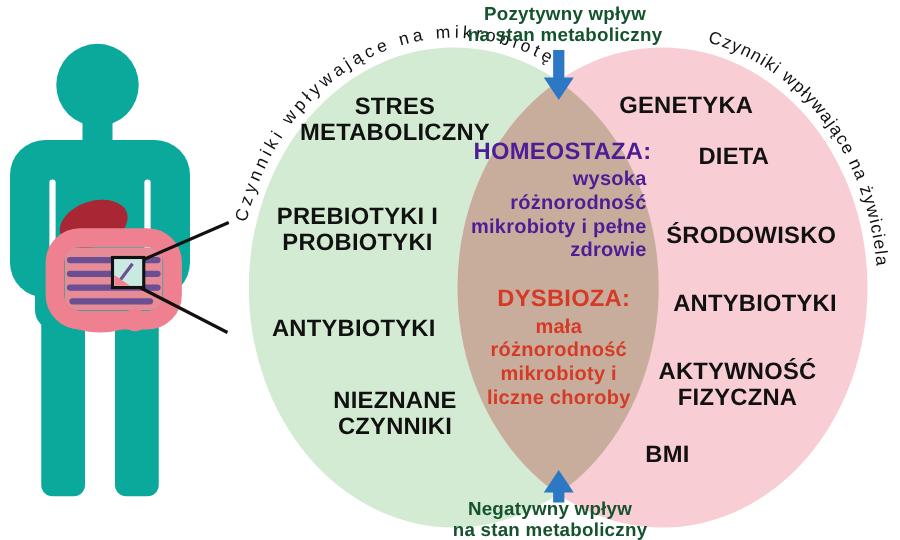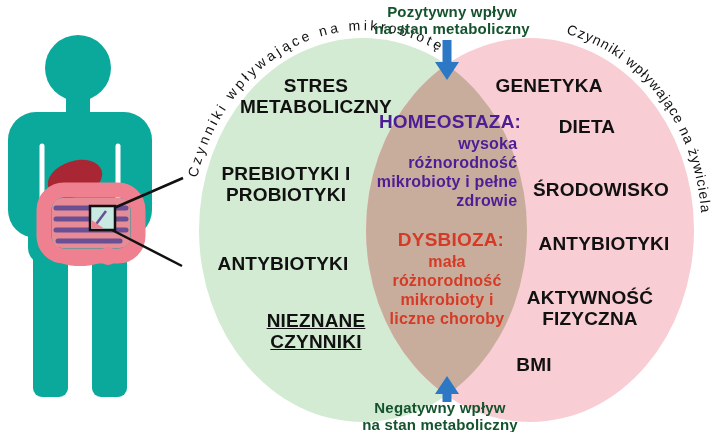--- a/index.html
+++ b/index.html
@@ -78,21 +78,21 @@
   <div class="label blue-label" style="left:452px;top:20px;">Pozytywny wpływ
 na stan metaboliczny</div>
   <div class="label blue-label" style="left:440px;top:416px;">Negatywny wpływ
 na stan metaboliczny</div>
 
   <div class="label" style="left:316px;top:96px;">STRES
 METABOLICZNY</div>
   <div class="label" style="left:286px;top:184px;">PREBIOTYKI I
 PROBIOTYKI</div>
   <div class="label" style="left:283px;top:263px;">ANTYBIOTYKI</div>
-  <div class="label" style="left:316px;top:331px;text-decoration:underline;">NIEZNANE
+  <div class="label" style="left:316px;top:331px;">NIEZNANE
 CZYNNIKI</div>
 
   <div class="label" style="left:549px;top:85px;">GENETYKA</div>
   <div class="label" style="left:587px;top:126px;text-align:center;">DIETA</div>
   <div class="label" style="left:601px;top:189px;">ŚRODOWISKO</div>
   <div class="label" style="left:604px;top:243px;">ANTYBIOTYKI</div>
   <div class="label" style="left:590px;top:308px;">AKTYWNOŚĆ
 FIZYCZNA</div>
   <div class="label" style="left:534px;top:364px;">BMI</div>
 

